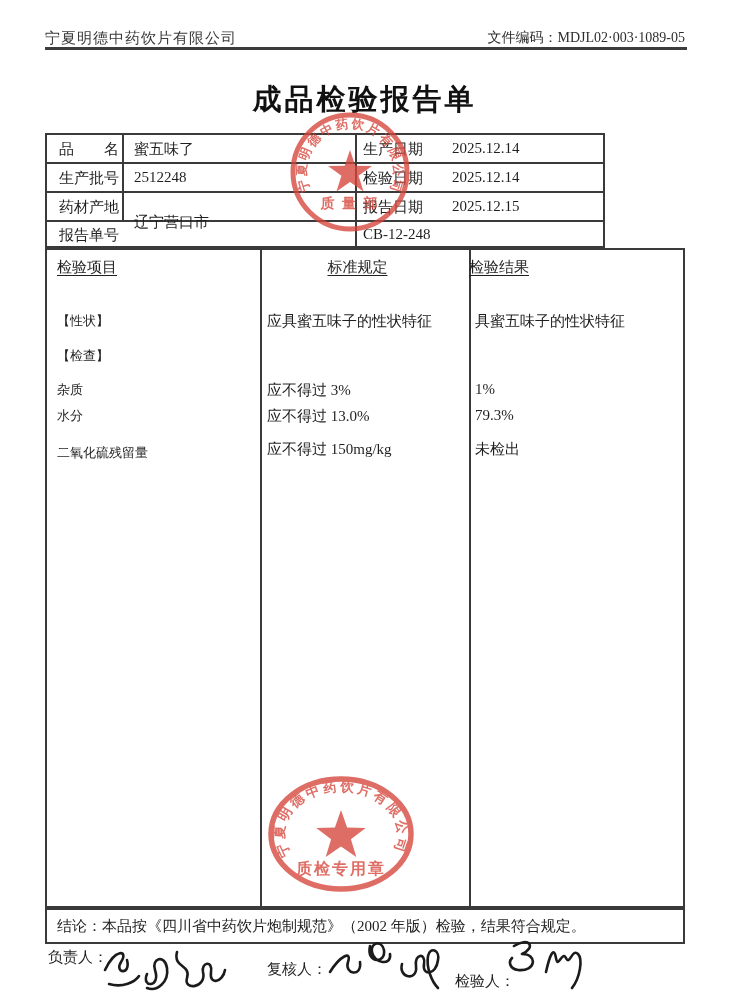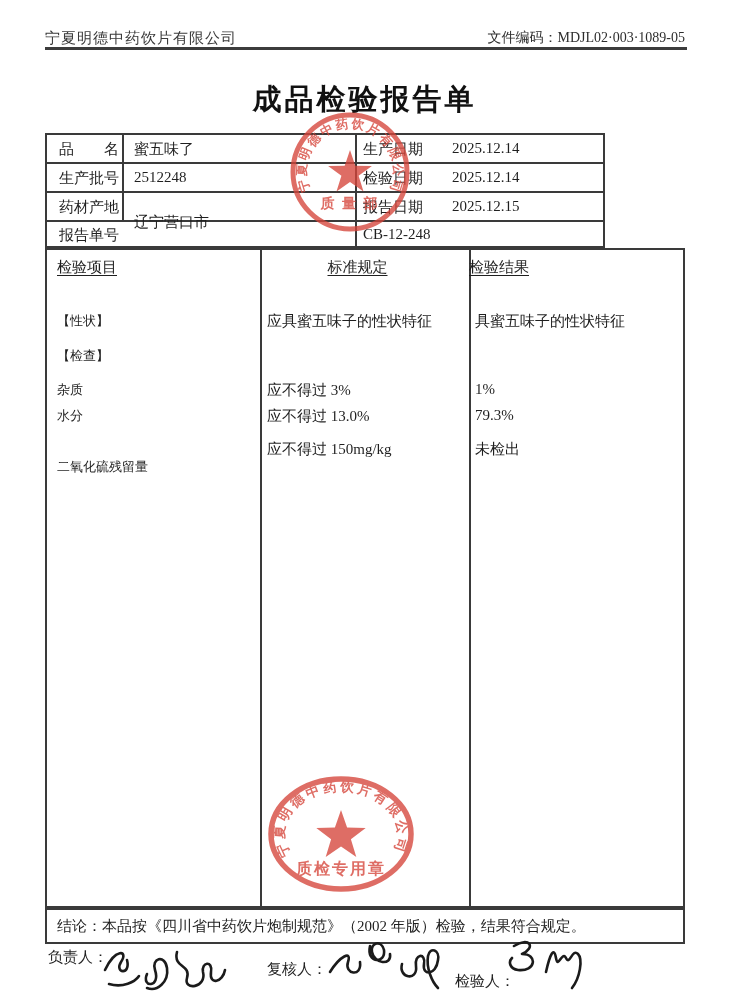--- a/index.html
+++ b/index.html
@@ -97,21 +97,21 @@
     <div class="insp-item" style="top:97px;">【检查】</div>
 
     <div class="insp-item" style="top:131px;">杂质</div>
     <div class="insp-std" style="top:131px;">应不得过 3%</div>
     <div class="insp-res" style="top:131px;">1%</div>
 
     <div class="insp-item" style="top:157px;">水分</div>
     <div class="insp-std" style="top:157px;">应不得过 13.0%</div>
     <div class="insp-res" style="top:157px;">79.3%</div>
 
-    <div class="insp-item" style="top:208px;">二氧化硫残留量</div>
+    <div class="insp-item" style="top:194px;">二氧化硫残留量</div>
     <div class="insp-std" style="top:190px;">应不得过 150mg/kg</div>
     <div class="insp-res" style="top:190px;">未检出</div>
   </div>
 
   <div class="abs concl-box">
     <div class="concl-text">结论：本品按《四川省中药饮片炮制规范》（2002 年版）检验，结果符合规定。</div>
   </div>
 
   <div class="abs sig-label" style="left:48px;top:948px;">负责人：</div>
   <div class="abs sig-label" style="left:267px;top:948px;margin-top:12px;">复核人：</div>

